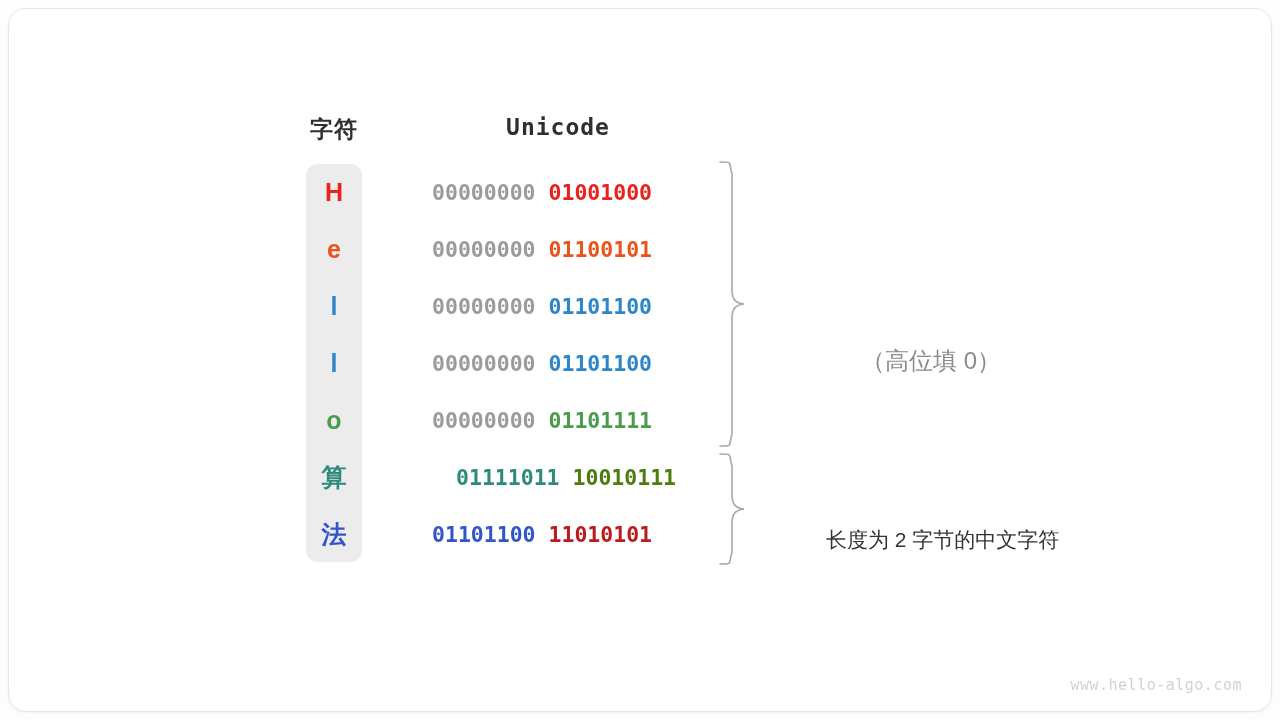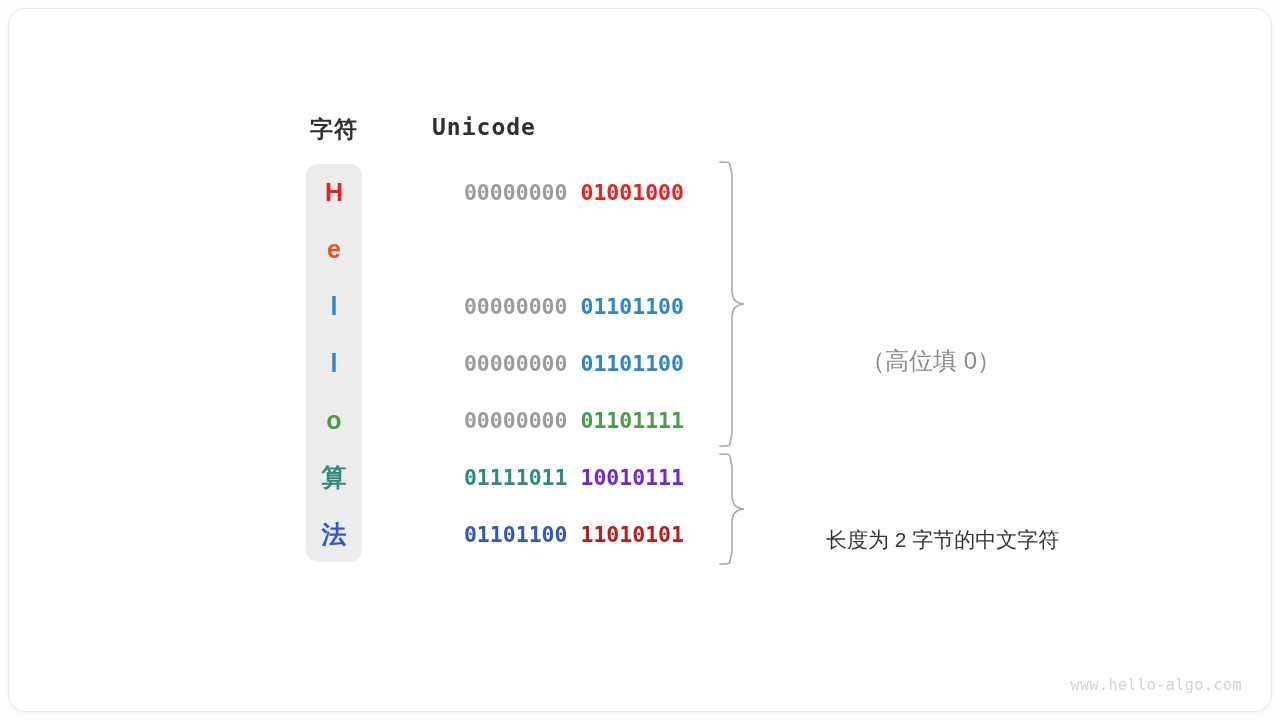--- a/index.html
+++ b/index.html
@@ -43,20 +43,21 @@
     font-size: 23px;
     font-weight: bold;
     color: #2f2f2f;
     letter-spacing: 1px;
   }
   .hdr-unicode {
     position: absolute;
     left: 432px;
     top: 114px;
     width: 252px;
+    text-align: center;
     font-family: "DejaVu Sans Mono", "Liberation Mono", monospace;
     font-size: 23px;
     font-weight: bold;
     color: #2f2f2f;
     letter-spacing: 1px;
   }
 
   
   .char-col {
     position: absolute;
@@ -96,21 +97,21 @@
     font-weight: bold;
   }
 
   .cell-bits {
     position: absolute;
     left: 432px;
     top: 0;
     width: 252px;
     height: 57px;
     line-height: 57px;
-    text-align: right;
+    text-align: left;
     font-family: "DejaVu Sans Mono", "Liberation Mono", monospace;
     font-size: 21.5px;
     font-weight: bold;
     white-space: pre;
   }
   .byte-hi { color: #9b9b9b; }
 
   
   .brace {
     position: absolute;
@@ -155,36 +156,37 @@
 
   <div class="char-col"></div>
 
   <div class="rows" id="rows-host">
       <div class="row" style="top: 164px;">
         <div class="cell-char" style="color: rgb(232, 34, 28);">H</div>
         <div class="cell-bits"><span class="byte-hi">00000000</span> <span style="color: rgb(232, 34, 28);">01001000</span></div>
       </div>
       <div class="row" style="top: 221px;">
         <div class="cell-char" style="color: rgb(232, 84, 28);">e</div>
+        <div class="cell-bits"><span class="byte-hi">00000000</span> <span style="color: rgb(232, 84, 28);">01100101</span></div>
       </div>
       <div class="row" style="top: 278px;">
         <div class="cell-char" style="color: rgb(46, 134, 200);">l</div>
         <div class="cell-bits"><span class="byte-hi">00000000</span> <span style="color: rgb(46, 134, 200);">01101100</span></div>
       </div>
       <div class="row" style="top: 335px;">
         <div class="cell-char" style="color: rgb(46, 134, 200);">l</div>
         <div class="cell-bits"><span class="byte-hi">00000000</span> <span style="color: rgb(46, 134, 200);">01101100</span></div>
       </div>
       <div class="row" style="top: 392px;">
         <div class="cell-char" style="color: rgb(76, 154, 76);">o</div>
         <div class="cell-bits"><span class="byte-hi">00000000</span> <span style="color: rgb(76, 154, 76);">01101111</span></div>
       </div>
       <div class="row" style="top: 449px;">
         <div class="cell-char" style="color: rgb(46, 139, 122);">算</div>
-        <div class="cell-bits"><span style="color: rgb(46, 139, 122); margin-left: 24px;">01111011</span> <span style="color: #6d28d9;">10010111</span></div>
+        <div class="cell-bits"><span style="color: rgb(46, 139, 122); margin-left: 24px;">01111011</span> <span style="color: #4d7c0f;">10010111</span></div>
       </div>
       <div class="row" style="top: 506px;">
         <div class="cell-char" style="color: rgb(51, 85, 204);">法</div>
         <div class="cell-bits"><span style="color: rgb(51, 85, 204);">01101100</span> <span style="color: #b91c1c;">11010101</span></div>
       </div>
     </div>
 
   <svg class="brace" style="left:714px; top:158px;" width="44" height="292" viewBox="0 0 44 292">
     <path d="M 6 4 C 20 4, 14 4, 18 16 L 18 132 C 18 142, 22 145, 30 146 C 22 147, 18 150, 18 160 L 18 276 C 14 288, 20 288, 6 288" fill="none" stroke="#a8a8a8" stroke-width="1.6" stroke-linecap="round"></path>
   </svg>

